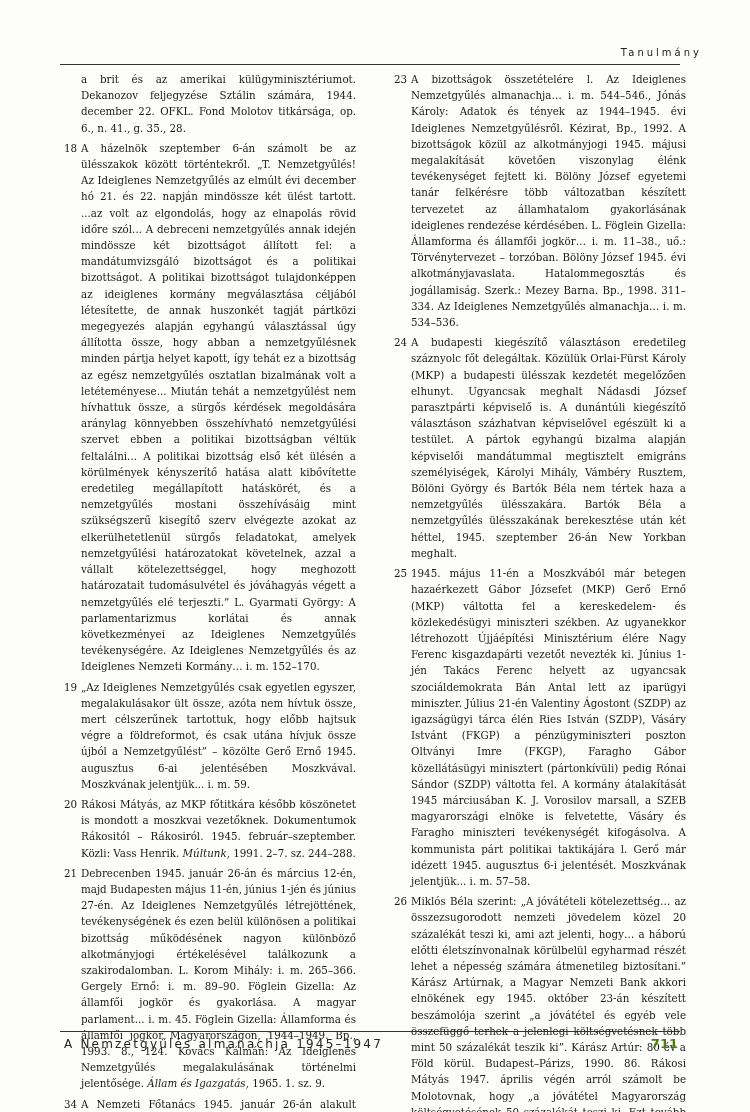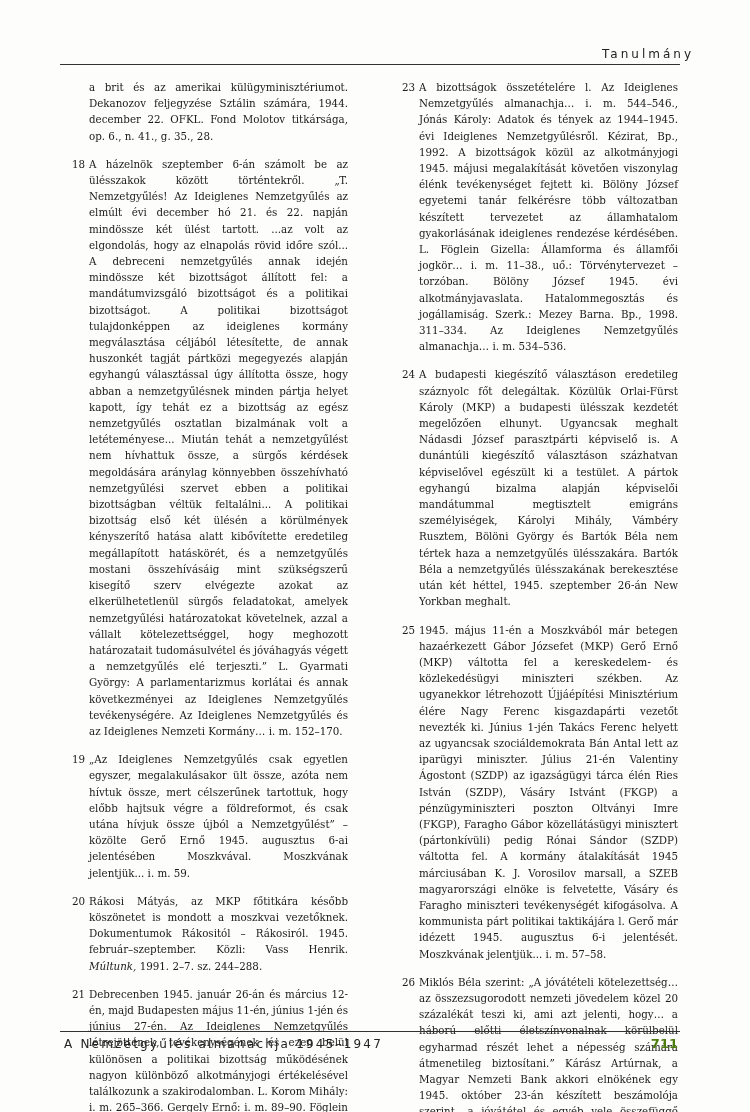--- a/index.html
+++ b/index.html
@@ -1,25 +1,25 @@
 <!DOCTYPE html>
 <html><head>
 <meta charset="utf-8">
 <style>
   html, body { margin:0; padding:0; background:#fdfdfc; }
   body { width:750px; height:1112px; position:relative; overflow:hidden;
          font-family:"DejaVu Serif", "Liberation Serif", serif; color:#1a1a1a; }
-  .running-head { position:absolute; top:47px; right:56px; font-family:"DejaVu Sans","Liberation Sans",sans-serif;
-    font-size:12px; letter-spacing:3px; color:#222; }
+  .running-head { position:absolute; top:47px; right:48px; font-family:"DejaVu Sans","Liberation Sans",sans-serif;
+    font-size:10px; letter-spacing:3px; color:#222; }
   .rule-top { position:absolute; top:64px; left:60px; width:620px; height:1px; background:#333; }
   .rule-bottom { position:absolute; top:1031px; left:60px; width:620px; height:1px; background:#333; }
   .col { position:absolute; top:67px; width:300px; font-size:10.3px; line-height:16.2px; }
   .col.left { left:60px; }
   .col.right { left:390px; }
-  .note { position:relative; padding-left:17px; text-align:justify; margin:12px; }
+  .note { position:relative; padding-left:17px; text-align:justify; margin:4px; }
   .note .num { position:absolute; left:0; top:0; }
   .note.cont { padding-left:17px; }
   .footer-title { position:absolute; top:1037px; left:64px; font-family:"DejaVu Sans","Liberation Sans",sans-serif;
     font-size:12px; letter-spacing:2.2px; color:#222; }
   .footer-page { position:absolute; top:1036px; right:72px; font-family:"DejaVu Sans","Liberation Sans",sans-serif;
     font-size:13px; font-weight:bold; color:#4d7c0f; }
   i { font-style:italic; }
 </style>
 </head>
 <body>

